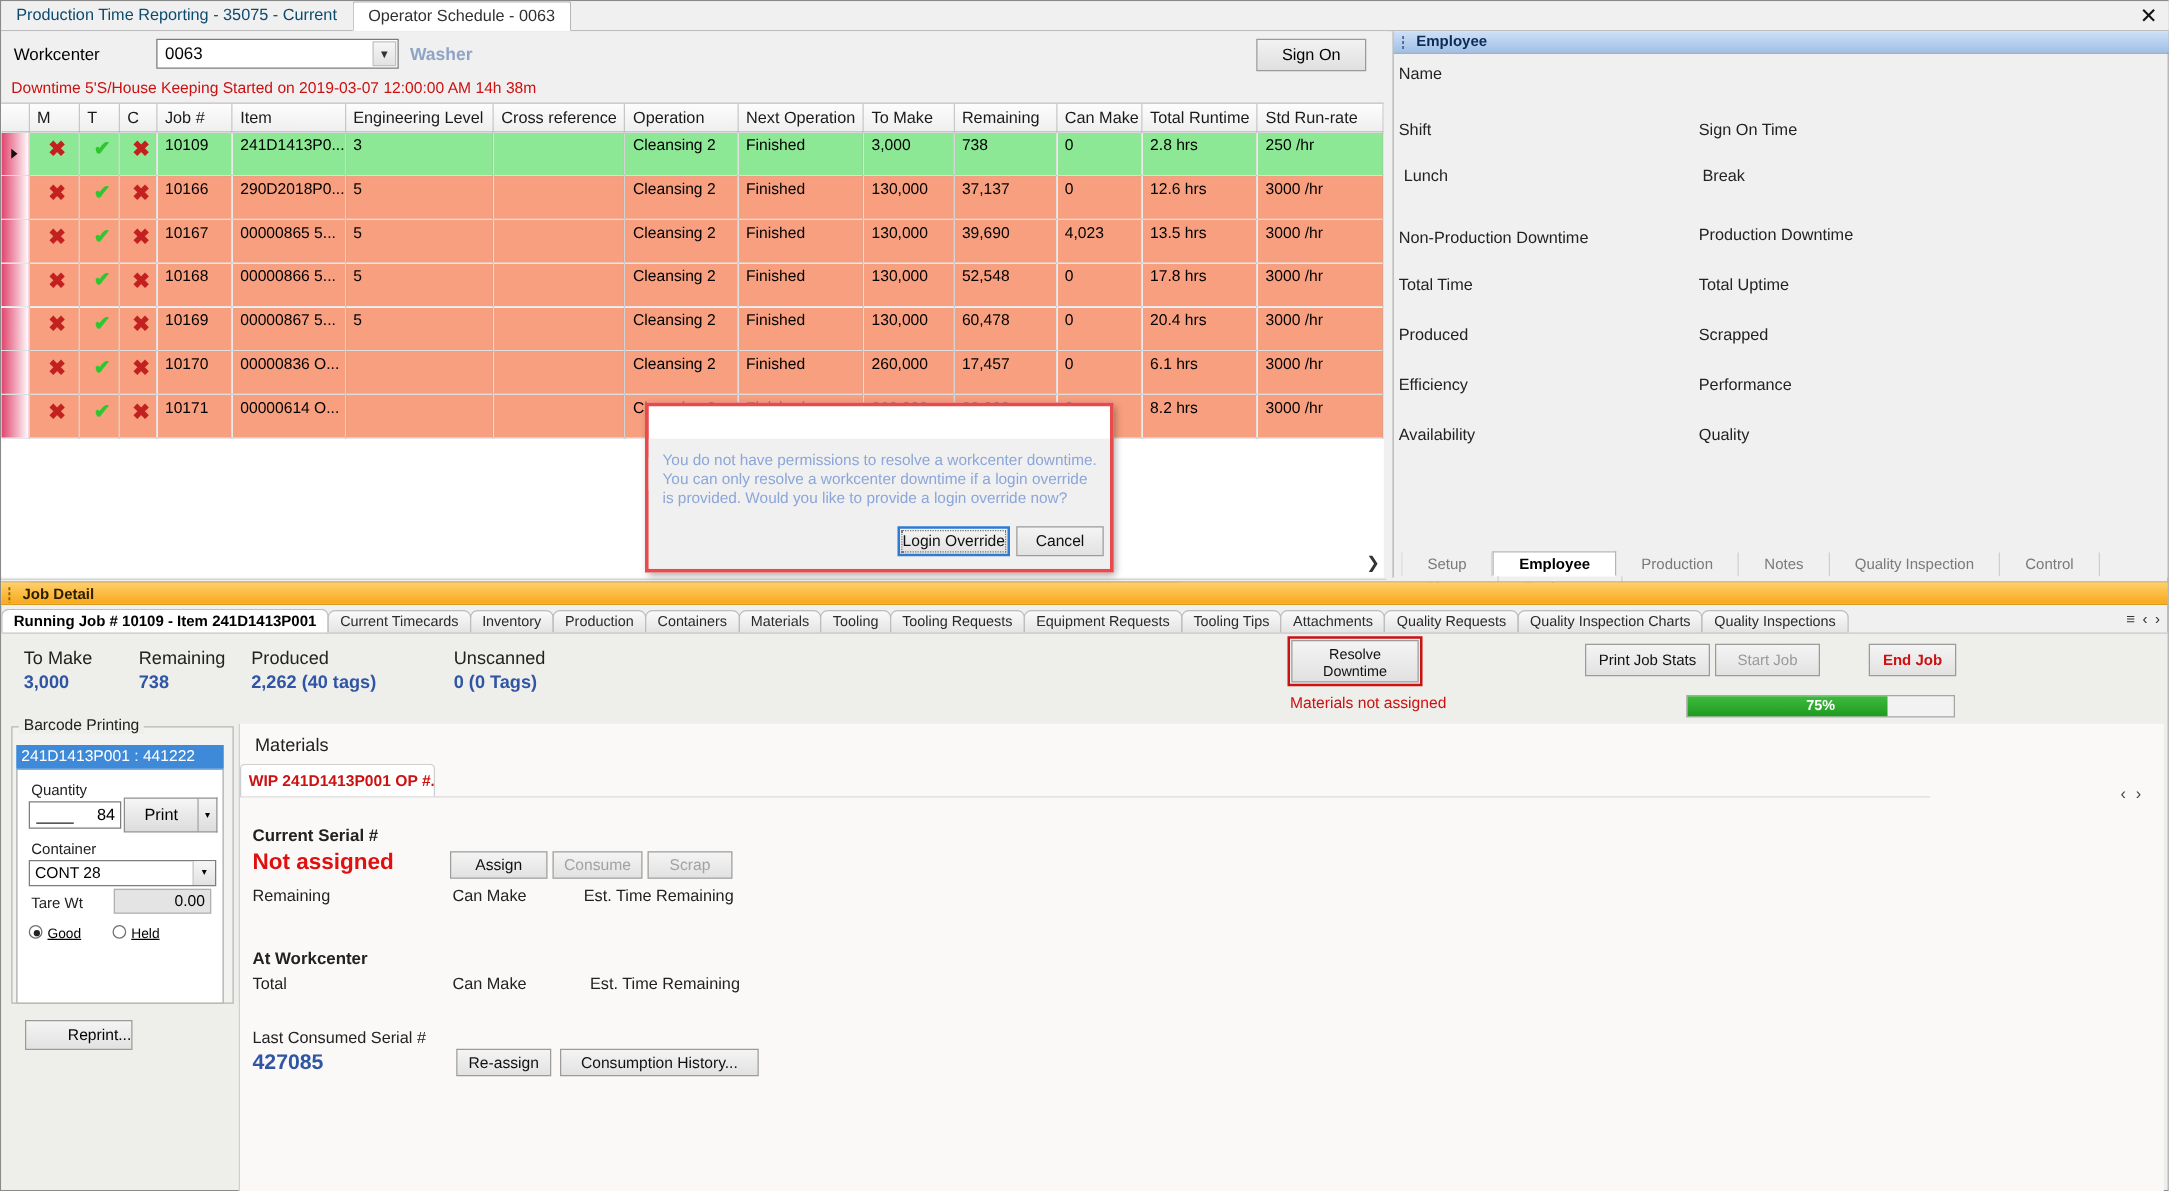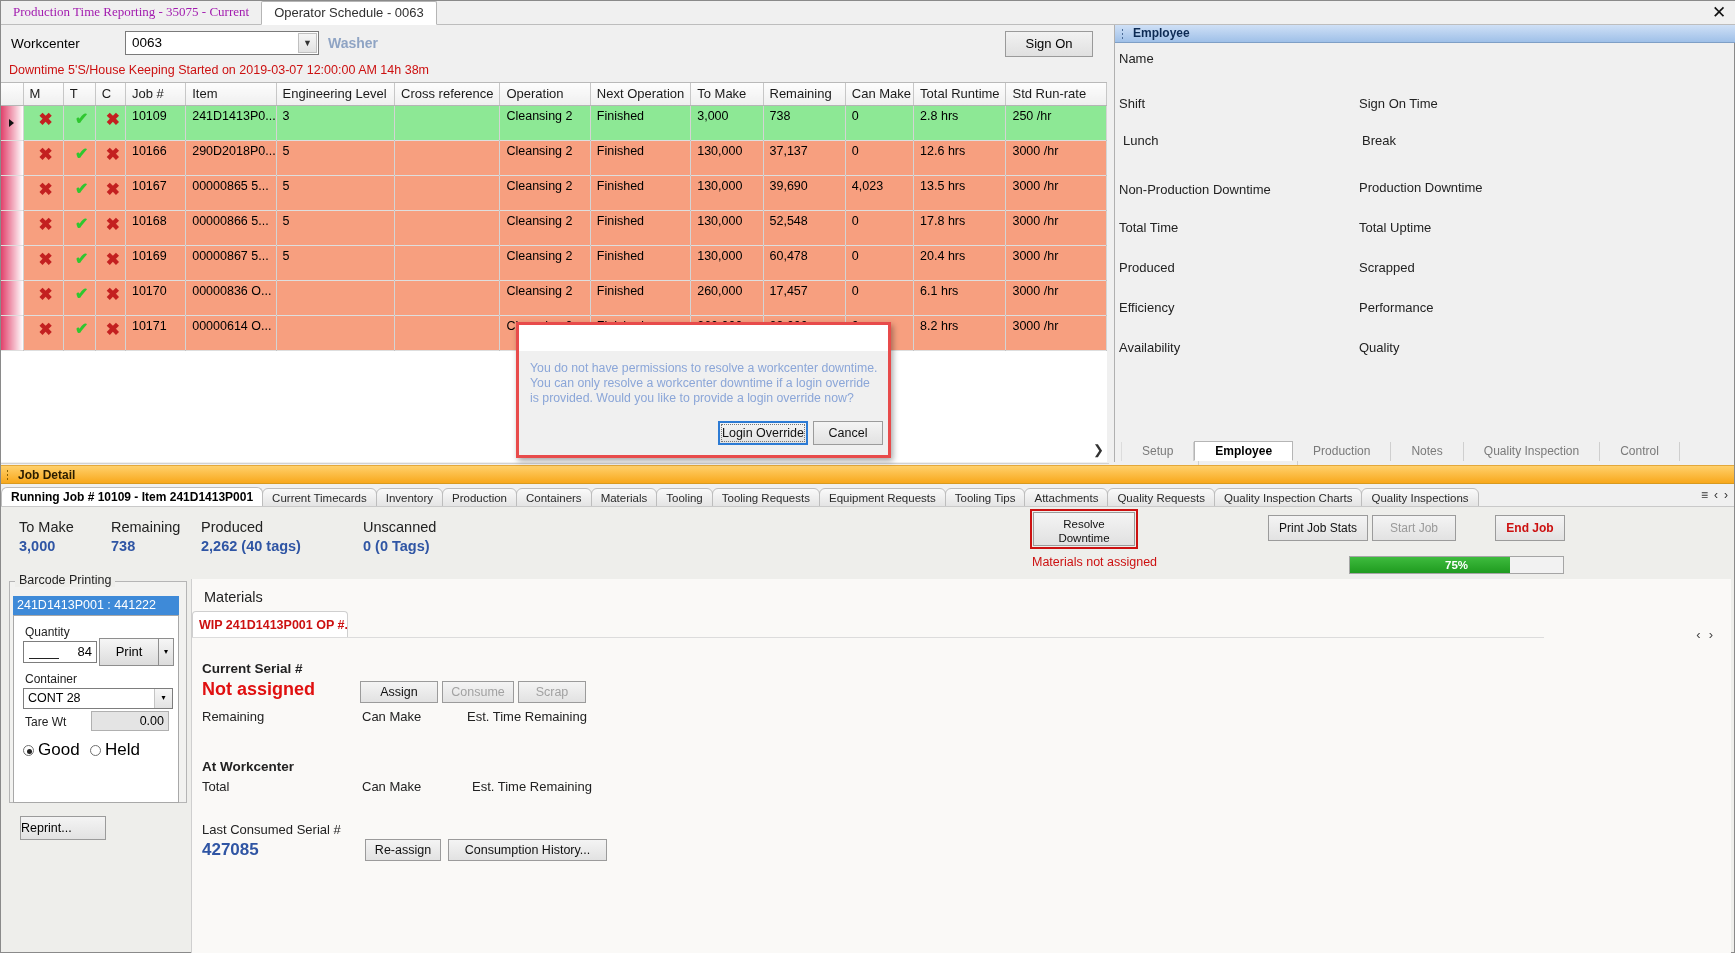--- a/index.html
+++ b/index.html
@@ -26,21 +26,21 @@
     border-bottom: 1px solid #bdbdbd;
   }
   .top-tab {
     display: inline-block;
     height: 23px; line-height: 22px;
     padding: 0 12px;
     font-size: 13px;
     color: #303030;
     vertical-align: top;
   }
-  .top-tab.inactive { color: #a21caf; font-family: Liberation Serif, serif; }
+  .top-tab.inactive { color: #0c4a6e; }
   .top-tab.active {
     background: #fff;
     border: 1px solid #b5b5b5;
     border-bottom: 1px solid #fff;
     border-radius: 2px 2px 0 0;
     height: 24px;
   }
   .win-close {
     position: absolute; right: 6px; top: 2px;
     width: 22px; height: 20px;
@@ -329,36 +329,36 @@
     position: absolute; right: 0px; top: 0px; width: 18px; height: 19px;
     background: linear-gradient(#f6f6f6,#e2e2e2);
     border-left: 1px solid #c4c4c4;
     text-align: center; line-height: 17px; font-size: 8px;
   }
   .tare-box {
     position: absolute; left: 90px; top: 204px; width: 78px; height: 20px;
     background: #e4e4e4; border: 1px solid #b0b0b0;
     font-size: 12.5px; text-align: right; line-height: 18px; padding-right: 4px;
   }
-  .radio { position: absolute; font-size: 17px; }
+  .radio { position: absolute; font-size: 11px; text-decoration: underline; }
   .radio .dot {
     display: inline-block; width: 11px; height: 11px;
     border: 1px solid #6f6f6f; border-radius: 50%;
     background: #fff; vertical-align: -1px; margin-right: 4px;
     position: relative;
   }
   .radio.on .dot:after {
     content: ''; position: absolute; left: 2.5px; top: 2.5px;
     width: 5px; height: 5px; border-radius: 50%; background: #222;
   }
   .reprint-btn {
     position: absolute; left: 19px; top: 309px; width: 86px; height: 24px;
     background: linear-gradient(#f4f4f4,#e2e2e2);
     border: 1px solid #9b9b9b;
-    font-size: 12.5px; text-align: left; line-height: 22px;
+    font-size: 12.5px; text-align: right; line-height: 22px;
   }
 
   
   .mat-panel {
     position: absolute; left: 190px; top: 72px; width: 1540px; height: 378px;
     background: #faf9f7; border-left: 1px solid #cfcfcf;
   }
   .mat-title {
     position: absolute; left: 12px; top: 10px; font-size: 14.5px; color: #222;
   }

